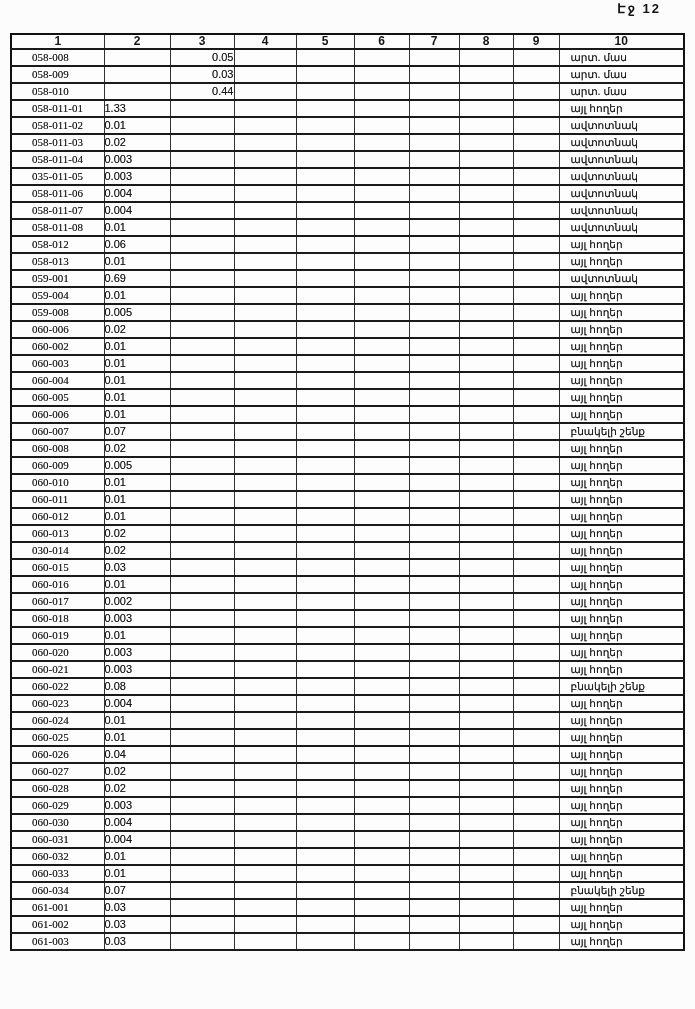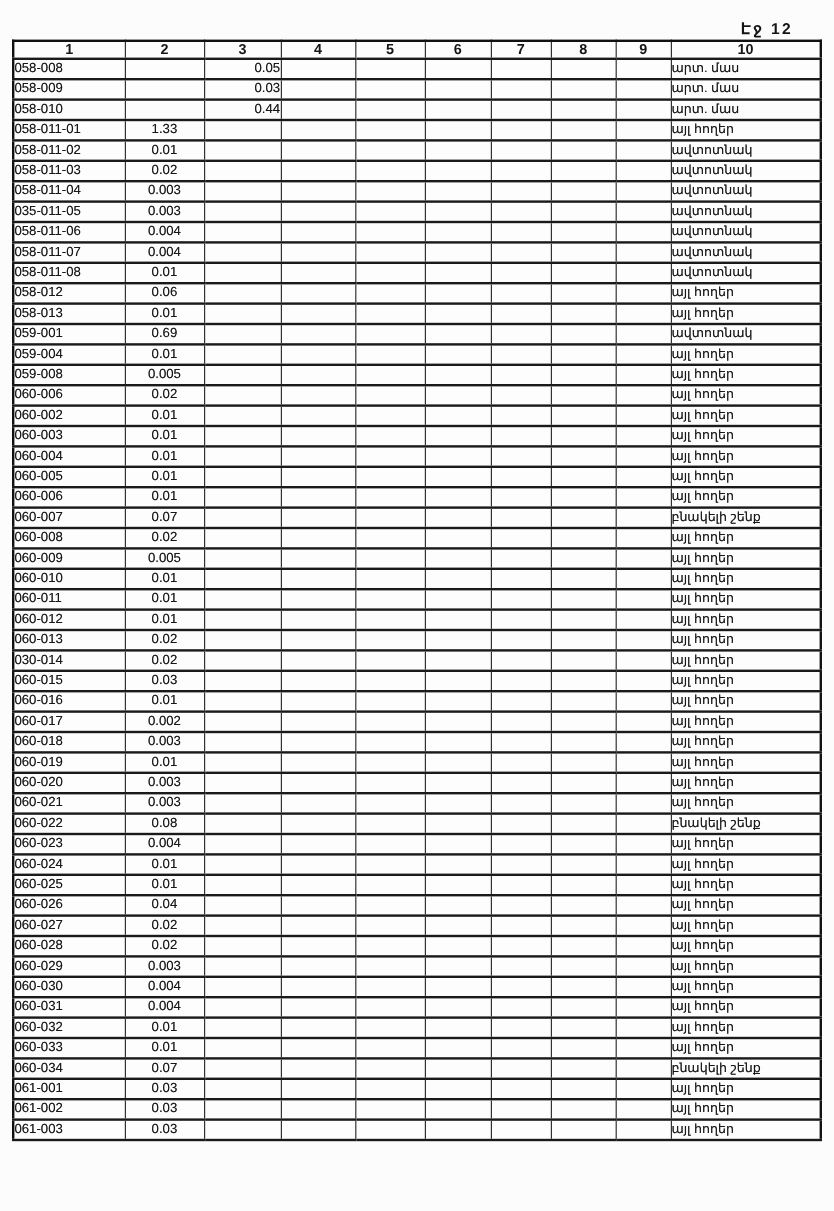--- a/index.html
+++ b/index.html
@@ -10,21 +10,21 @@
   body {
     width: 695px;
     height: 1009px;
     background: #fcfcfc;
     position: relative;
     overflow: hidden;
     color: #1b1b1b;
   }
   .page-label {
     position: absolute;
-    top: 16px;
+    top: 1px;
     right: 34px;
     font-size: 13px;
     font-weight: bold;
     letter-spacing: 2px;
     color: #141414;
   }
   table.scan-table {
     position: absolute;
     left: 10px;
     top: 33px;
@@ -53,24 +53,24 @@
     line-height: 13px;
   }
   tbody td {
     height: 15.85px;
     font-size: 11px;
     line-height: 15px;
     padding: 0;
     color: #181818;
     text-shadow: 0 0 0.5px rgba(20,20,20,0.55);
   }
-  tbody td.c1  { text-align: left;  padding-left: 0; }
-  tbody td.c2  { text-align: center; }
+  tbody td.c1  { text-align: left;  padding-left: 20px; font-family: Liberation Serif, serif; }
+  tbody td.c2  { }
   tbody td.c3  { text-align: right; }
-  tbody td.c10 { text-align: left;  padding-left: 0; font-size: 10.5px; }
+  tbody td.c10 { text-align: left;  padding-left: 11px; font-size: 10.5px; }
   col.w1  { width: 93px;  }
   col.w2  { width: 66px;  }
   col.w3  { width: 64px;  }
   col.w4  { width: 62px;  }
   col.w5  { width: 58px;  }
   col.w6  { width: 55px;  }
   col.w7  { width: 50px;  }
   col.w8  { width: 54px;  }
   col.w9  { width: 46px;  }
   col.w10 { width: 125px; }

